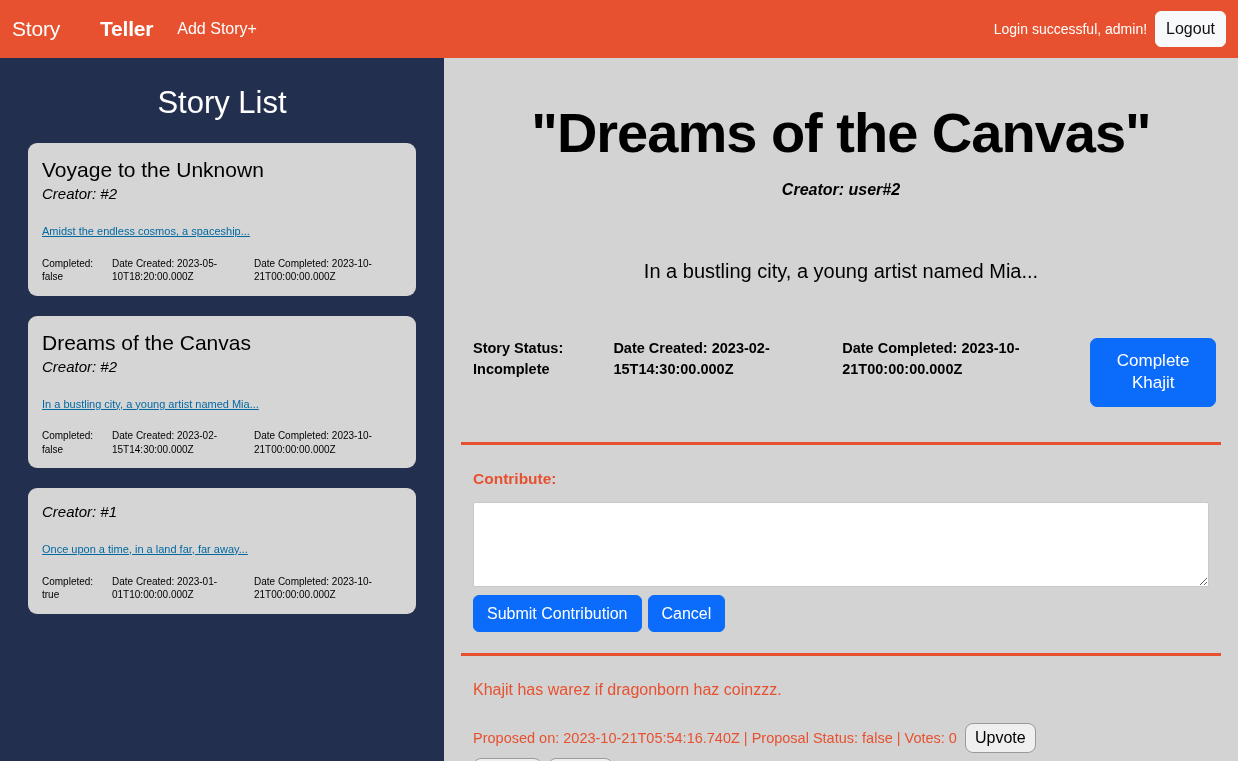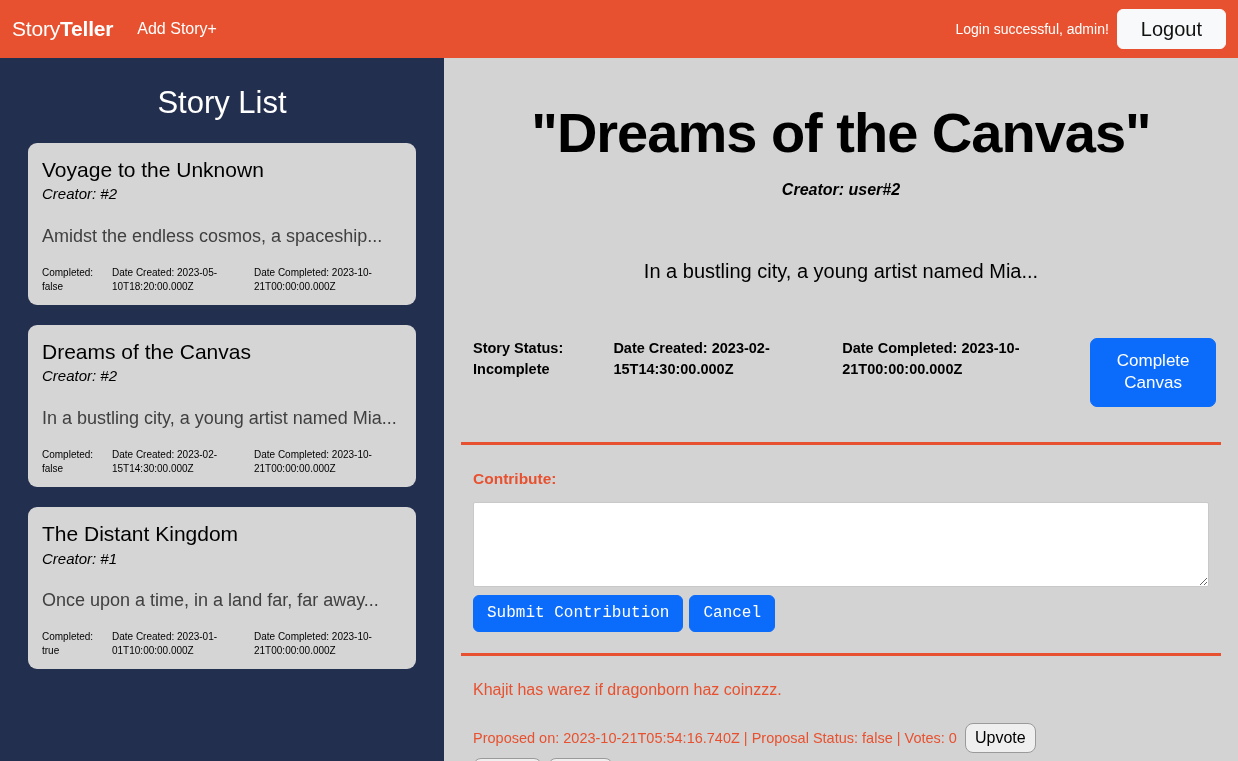--- a/index.html
+++ b/index.html
@@ -21,21 +21,21 @@
     padding: 0 12px;
   }
   .brand {
     color: #ffffff;
     font-size: 21px;
     letter-spacing: -0.2px;
     margin-right: 24px;
     text-decoration: none;
     white-space: nowrap;
   }
-  .brand .brand-strong { font-weight: 700; }
+  .brand .brand-strong { font-weight: 700; margin-left: 40px; }
   .nav-link {
     color: #ffffff;
     font-size: 16px;
     text-decoration: none;
     white-space: nowrap;
   }
   .nav-right {
     margin-left: auto;
     display: flex; align-items: center;
   }
@@ -43,23 +43,23 @@
     color: #ffffff;
     font-size: 14px;
     margin-right: 8px;
     white-space: nowrap;
   }
   .logout-btn {
     background: #f8f9fa;
     color: #111111;
     border: 1px solid #f8f9fa;
     border-radius: 6px;
-    font-size: 20px;
+    font-size: 16px;
     font-family: inherit;
-    padding: 7px 23px;
+    padding: 7px 10px;
     cursor: pointer;
     line-height: 1.2;
   }
 
   
   .page {
     position: absolute; top: 58px; left: 0;
     width: 1238px; height: 703px;
     display: flex;
   }
@@ -93,26 +93,27 @@
     line-height: 1.25;
   }
   .card-creator {
     font-size: 15px;
     font-style: italic;
     color: #000000;
     margin: 0 0 20px 0;
     line-height: 1.3;
   }
   .card-excerpt {
-    font-size: 18px;
-    color: #404040;
+    font-size: 11px;
+    color: #0369a1;
     margin: 0 0 18px 0;
     line-height: 1.35;
     white-space: nowrap;
     overflow: hidden;
+    text-decoration: underline;
   }
   .card-meta {
     display: flex;
     gap: 18px;
     font-size: 10px;
     color: #000000;
     line-height: 1.35;
   }
   .card-meta > div { flex: 0 0 auto; }
   .meta-completed { width: 52px; }
@@ -216,21 +217,21 @@
     margin-top: 8px;
     display: flex;
     gap: 6px;
   }
   .btn-primary {
     background: #0b6bfb;
     border: 1px solid #0b6bfb;
     border-radius: 6px;
     color: #ffffff;
     font-size: 16px;
-    font-family: Liberation Mono, monospace;
+    font-family: Liberation Sans, sans-serif;
     padding: 8px 13px;
     cursor: pointer;
     line-height: 1.2;
   }
 
   
   .proposal { padding: 0 17px; }
   .proposal-text {
     color: #e8512f;
     font-size: 16px;
@@ -299,41 +300,40 @@
       <div class="card-creator">Creator: #2</div>
       <div class="card-excerpt">In a bustling city, a young artist named Mia...</div>
       <div class="card-meta">
         <div class="meta-completed">Completed: false</div>
         <div class="meta-created">Date Created: 2023-02-15T14:30:00.000Z</div>
         <div class="meta-done">Date Completed: 2023-10-21T00:00:00.000Z</div>
       </div>
     </div>
 
     <div class="story-card">
-      <div class="card-title">The Distant Kingdom</div>
       <div class="card-creator">Creator: #1</div>
       <div class="card-excerpt">Once upon a time, in a land far, far away...</div>
       <div class="card-meta">
         <div class="meta-completed">Completed: true</div>
         <div class="meta-created">Date Created: 2023-01-01T10:00:00.000Z</div>
         <div class="meta-done">Date Completed: 2023-10-21T00:00:00.000Z</div>
       </div>
     </div>
   </aside>
 
   <main class="main">
     <h1 class="story-title">"Dreams of the Canvas"</h1>
     <div class="story-creator">Creator: user#2</div>
     <div class="story-body">In a bustling city, a young artist named Mia...</div>
 
     <div class="status-row">
       <div class="status-col col-status">Story Status: Incomplete</div>
       <div class="status-col col-created">Date Created: 2023-02-15T14:30:00.000Z</div>
       <div class="status-col col-completed">Date Completed: 2023-10-21T00:00:00.000Z</div>
-      <button class="complete-btn">Complete Canvas</button>
+      <button class="complete-btn">Complete Khajit</button>
     </div>
 
     <hr class="divider divider-1">
 
     <div class="contribute-section">
       <div class="contribute-label">Contribute:</div>
       <textarea class="contribute-textarea" placeholder="" style=""></textarea>
       <div class="contribute-actions">
         <button class="btn-primary">Submit Contribution</button>
         <button class="btn-primary">Cancel</button>

